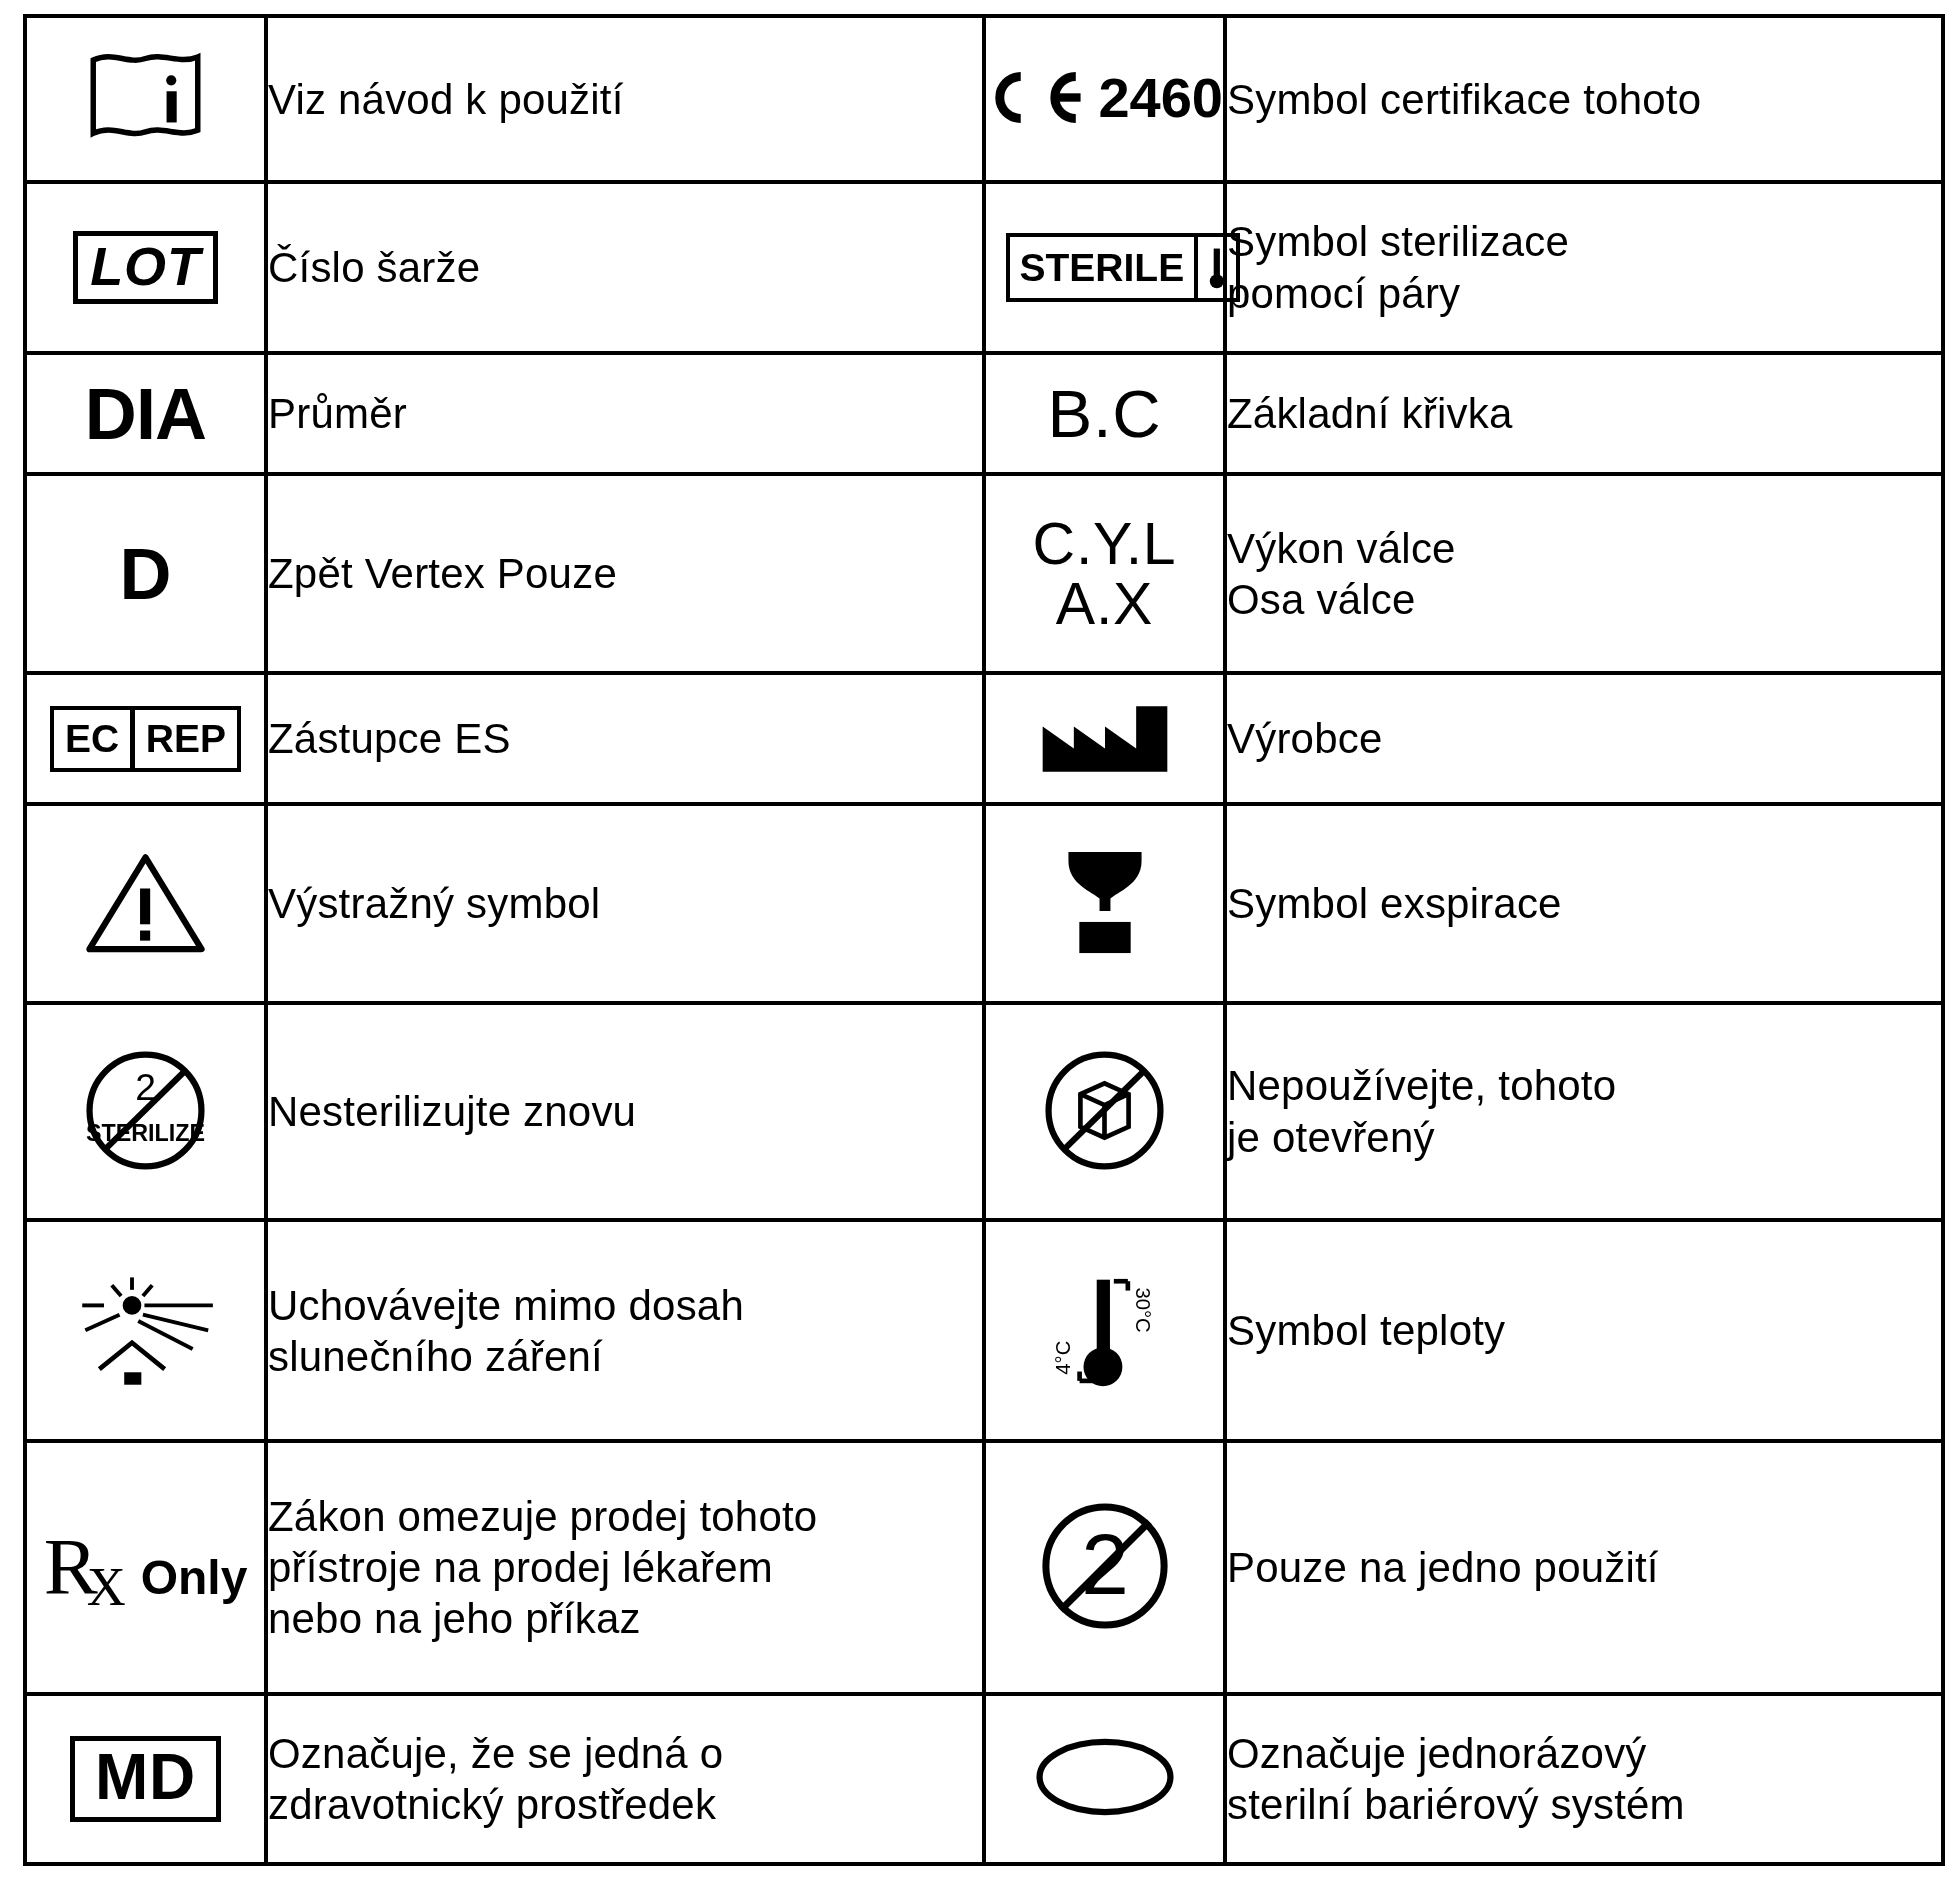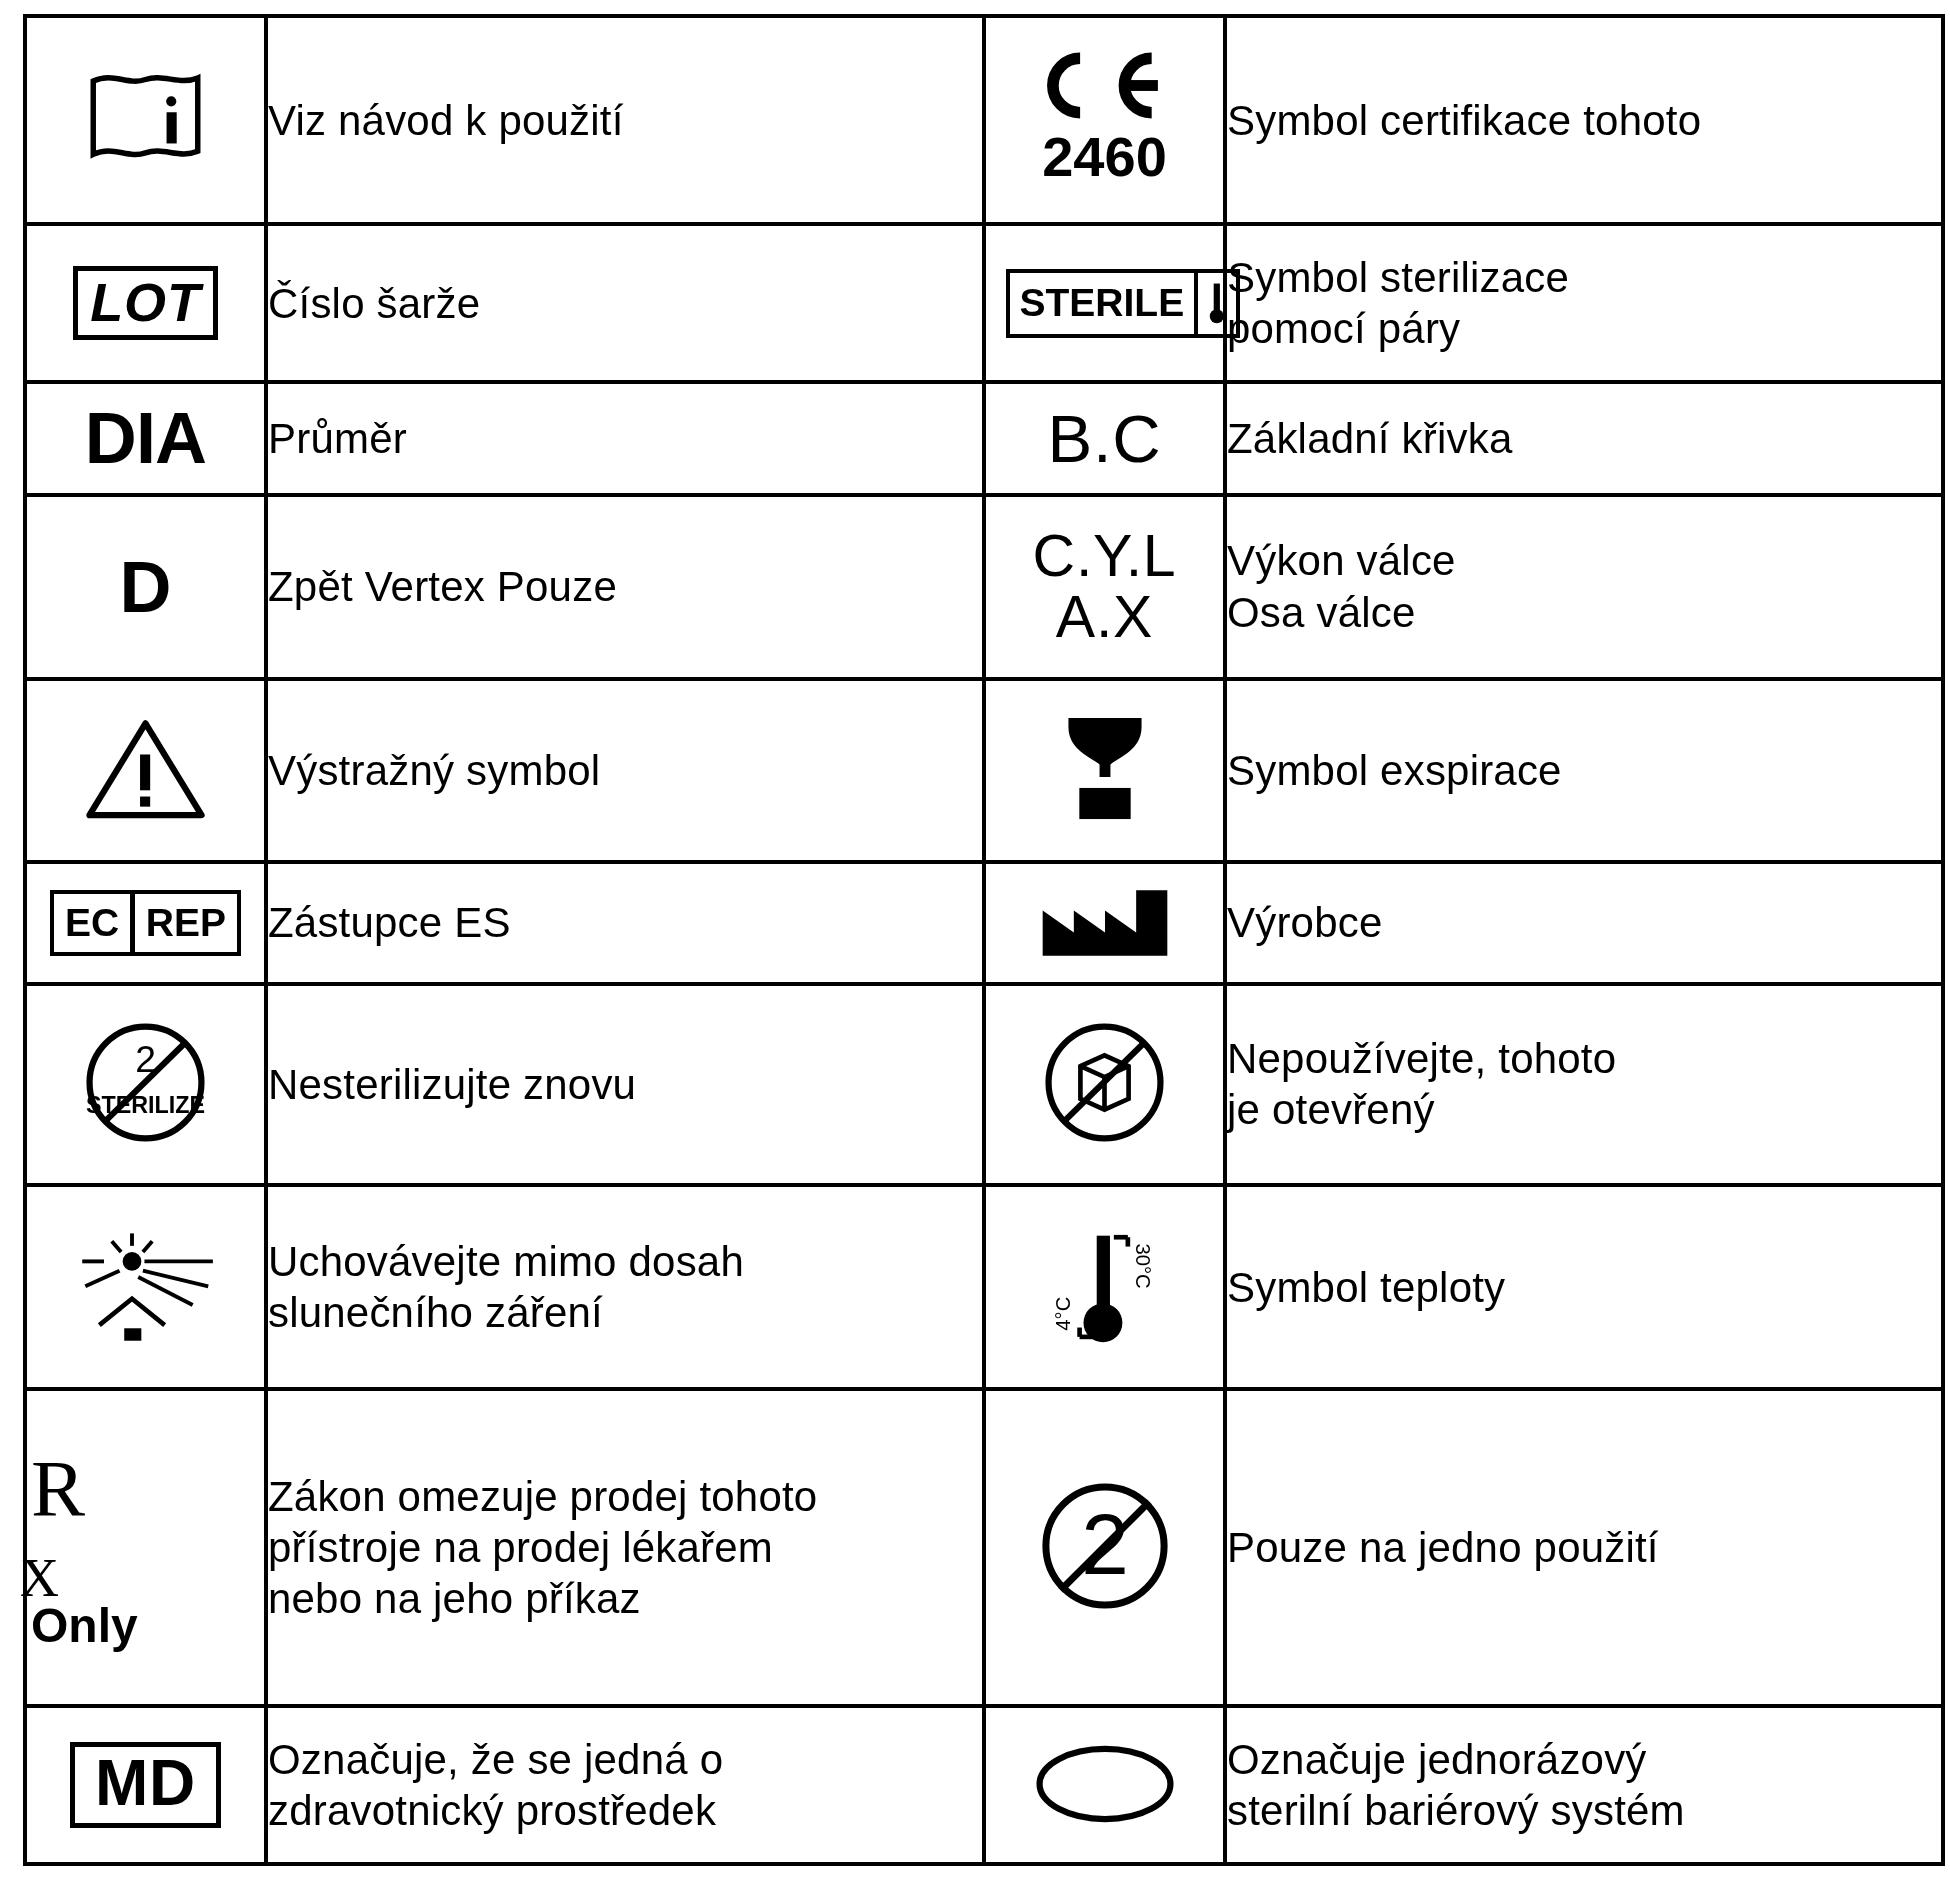--- a/index.html
+++ b/index.html
@@ -41,21 +41,20 @@
     padding-right: 7.8px;
     font-size: 42px;
     line-height: 1.22;
     letter-spacing: 0.2px;
   }
   .icon-box {
     display: inline-flex;
     align-items: center;
     justify-content: center;
     width: 100%;
-    flex-direction: column;
   }
   svg { display: block; }
   .txt-2line { white-space: pre-line; }
 
   
   .glyph {
     font-family: "Liberation Sans", sans-serif;
     font-weight: bold;
     line-height: 1;
   }
@@ -227,58 +226,58 @@
             </span>
           </span>
         </td>
         <td class="text-cell txt-2line">Výkon válce
 Osa válce</td>
       </tr>
 
       <tr>
         <td class="icon-cell">
           <span class="icon-box">
-            <svg width="125" height="109" viewBox="0 0 160 140">
-              <path d="M80 12 L152 130 L8 130 Z" fill="none" stroke="#000" stroke-width="8" stroke-linejoin="round"></path>
-              <rect x="73" y="52" width="13" height="46" fill="#000"></rect>
-              <rect x="73" y="106" width="13" height="13" fill="#000"></rect>
-            </svg>
-          </span>
-        </td>
-        <td class="text-cell">Výstražný symbol</td>
-        <td class="icon-cell">
-          <span class="icon-box">
-            <svg width="98" height="117" viewBox="0 0 126 150">
-              <path d="M16 10 L110 10 L110 22 C110 52, 78 62, 70 70 L70 86 L56 86 L56 70 C48 62, 16 52, 16 22 Z" fill="#000"></path>
-              <rect x="30" y="100" width="66" height="40" fill="#000"></rect>
-            </svg>
-          </span>
-        </td>
-        <td class="text-cell">Symbol exspirace</td>
-      </tr>
-
-      <tr>
-        <td class="icon-cell">
-          <span class="icon-box">
             <span class="ecrep-box">
               <span class="e-part">EC</span>
               <span class="e-div"></span>
               <span class="e-part">REP</span>
             </span>
           </span>
         </td>
         <td class="text-cell">Zástupce ES</td>
         <td class="icon-cell">
           <span class="icon-box">
             <svg width="134" height="75" viewBox="0 0 172 96">
               <path d="M6 92 L6 34 L46 62 L46 34 L86 62 L86 34 L126 62 L126 8 L166 8 L166 92 Z" fill="#000"></path>
             </svg>
           </span>
         </td>
         <td class="text-cell">Výrobce</td>
+      </tr>
+
+      <tr>
+        <td class="icon-cell">
+          <span class="icon-box">
+            <svg width="125" height="109" viewBox="0 0 160 140">
+              <path d="M80 12 L152 130 L8 130 Z" fill="none" stroke="#000" stroke-width="8" stroke-linejoin="round"></path>
+              <rect x="73" y="52" width="13" height="46" fill="#000"></rect>
+              <rect x="73" y="106" width="13" height="13" fill="#000"></rect>
+            </svg>
+          </span>
+        </td>
+        <td class="text-cell">Výstražný symbol</td>
+        <td class="icon-cell">
+          <span class="icon-box">
+            <svg width="98" height="117" viewBox="0 0 126 150">
+              <path d="M16 10 L110 10 L110 22 C110 52, 78 62, 70 70 L70 86 L56 86 L56 70 C48 62, 16 52, 16 22 Z" fill="#000"></path>
+              <rect x="30" y="100" width="66" height="40" fill="#000"></rect>
+            </svg>
+          </span>
+        </td>
+        <td class="text-cell">Symbol exspirace</td>
       </tr>
 
       <tr>
         <td class="icon-cell">
           <span class="icon-box">
             <svg width="129" height="129" viewBox="0 0 166 166">
               <circle cx="83" cy="83" r="72" fill="none" stroke="#000" stroke-width="8"></circle>
               <line x1="30" y1="134" x2="136" y2="30" stroke="#000" stroke-width="8"></line>
               <text x="83" y="70" font-family="Liberation Sans, sans-serif" font-size="48" text-anchor="middle" fill="#000">2</text>
               <text x="83" y="122" font-family="Liberation Sans, sans-serif" font-size="30" font-weight="bold" text-anchor="middle" fill="#000">STERILIZE</text>

